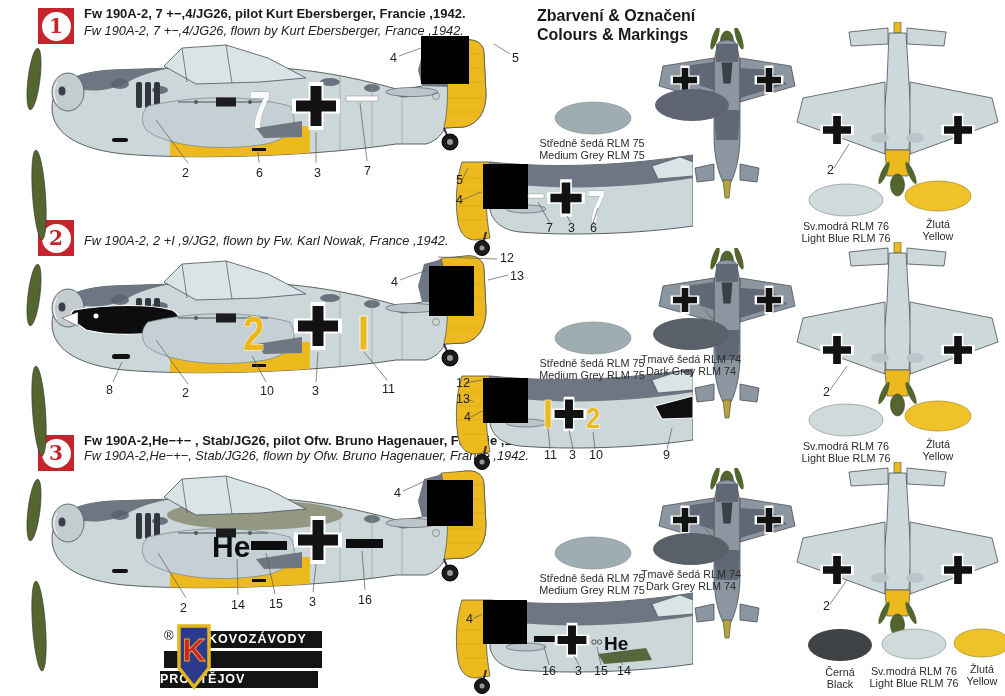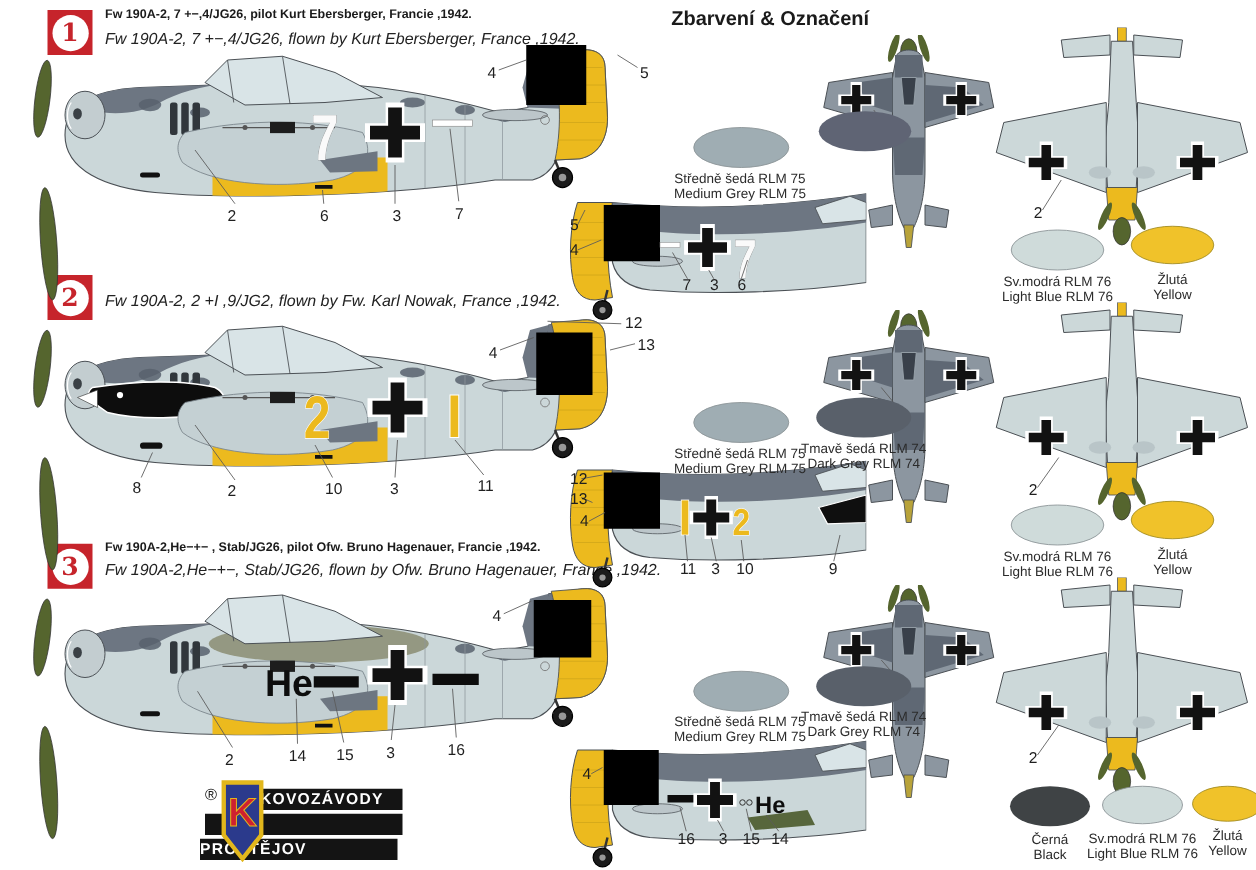--- a/index.html
+++ b/index.html
@@ -1,19 +1,19 @@
 <!DOCTYPE html>
 <html><head>
 <meta charset="utf-8">
 <style>
   html,body{margin:0;padding:0;background:#9a9a9a;}
   .sheet{position:relative;width:1005px;height:696px;background:#ffffff;
          font-family:"Liberation Sans",sans-serif;color:#1a1a1a;overflow:hidden;}
   .abs{position:absolute;}
-  .h-cs{font-weight:700;font-size:10px;white-space:nowrap;}
+  .h-cs{font-weight:700;font-size:13px;white-space:nowrap;}
   .h-en{font-style:italic;font-size:12.8px;white-space:nowrap;color:#222;}
   .title{font-weight:700;font-size:16px;line-height:19px;white-space:nowrap;}
   .badge{width:36px;height:36px;background:#c6242b;display:flex;align-items:center;justify-content:center;}
   .badge .ring{width:29px;height:29px;border-radius:50%;background:#fff;display:flex;align-items:center;
                justify-content:center;font-family:"DejaVu Serif",serif;font-weight:700;font-size:20px;color:#c6242b;}
   .swlabel{font-size:10.8px;line-height:12.4px;text-align:center;white-space:nowrap;color:#2b2b2b;}
   .co{font:12.5px "Liberation Sans",sans-serif;fill:#1f1f1f;}
   .ld{stroke:#5a5a5a;stroke-width:0.7;fill:none;}
   .mkW{font-weight:bold;fill:#fafafa;stroke:#858585;stroke-width:0.6px;paint-order:stroke;}
   .mkY{font-weight:bold;fill:#ecb91d;stroke:#ffffff;stroke-width:1px;paint-order:stroke;}
@@ -31,20 +31,21 @@
     <defs>
       <g id="bkz">
         <path d="M-24,-7.5 L-7.5,-7.5 L-7.5,-24 L7.5,-24 L7.5,-7.5 L24,-7.5 L24,7.5 L7.5,7.5 L7.5,24 L-7.5,24 L-7.5,7.5 L-24,7.5 Z" fill="#ffffff"></path>
         <path d="M-20,-5.5 L-5.5,-5.5 L-5.5,-20 L5.5,-20 L5.5,-5.5 L20,-5.5 L20,5.5 L5.5,5.5 L5.5,20 L-5.5,20 L-5.5,5.5 L-20,5.5 Z" fill="#121212"></path>
       </g>
     </defs>
   </svg>
 
   <div class="abs title" style="left:537px;top:6px">
     <div>Zbarvení &amp; Označení</div>
+    <div>Colours &amp; Markings</div>
   </div>
 
   <div class="abs badge" style="left:38px;top:8px">
     <div class="ring">1</div>
     </div>
   <div class="abs h-cs" style="left:84px;top:6px">Fw 190A-2, 7 +−,4/JG26, pilot Kurt Ebersberger, Francie ,1942.</div>
   <div class="abs h-en" style="left:84px;top:23px">Fw 190A-2, 7 +−,4/JG26, flown by Kurt Ebersberger, France ,1942.</div>
 
   <div class="abs badge" style="left:38px;top:220px">
     <div class="ring">2</div>

